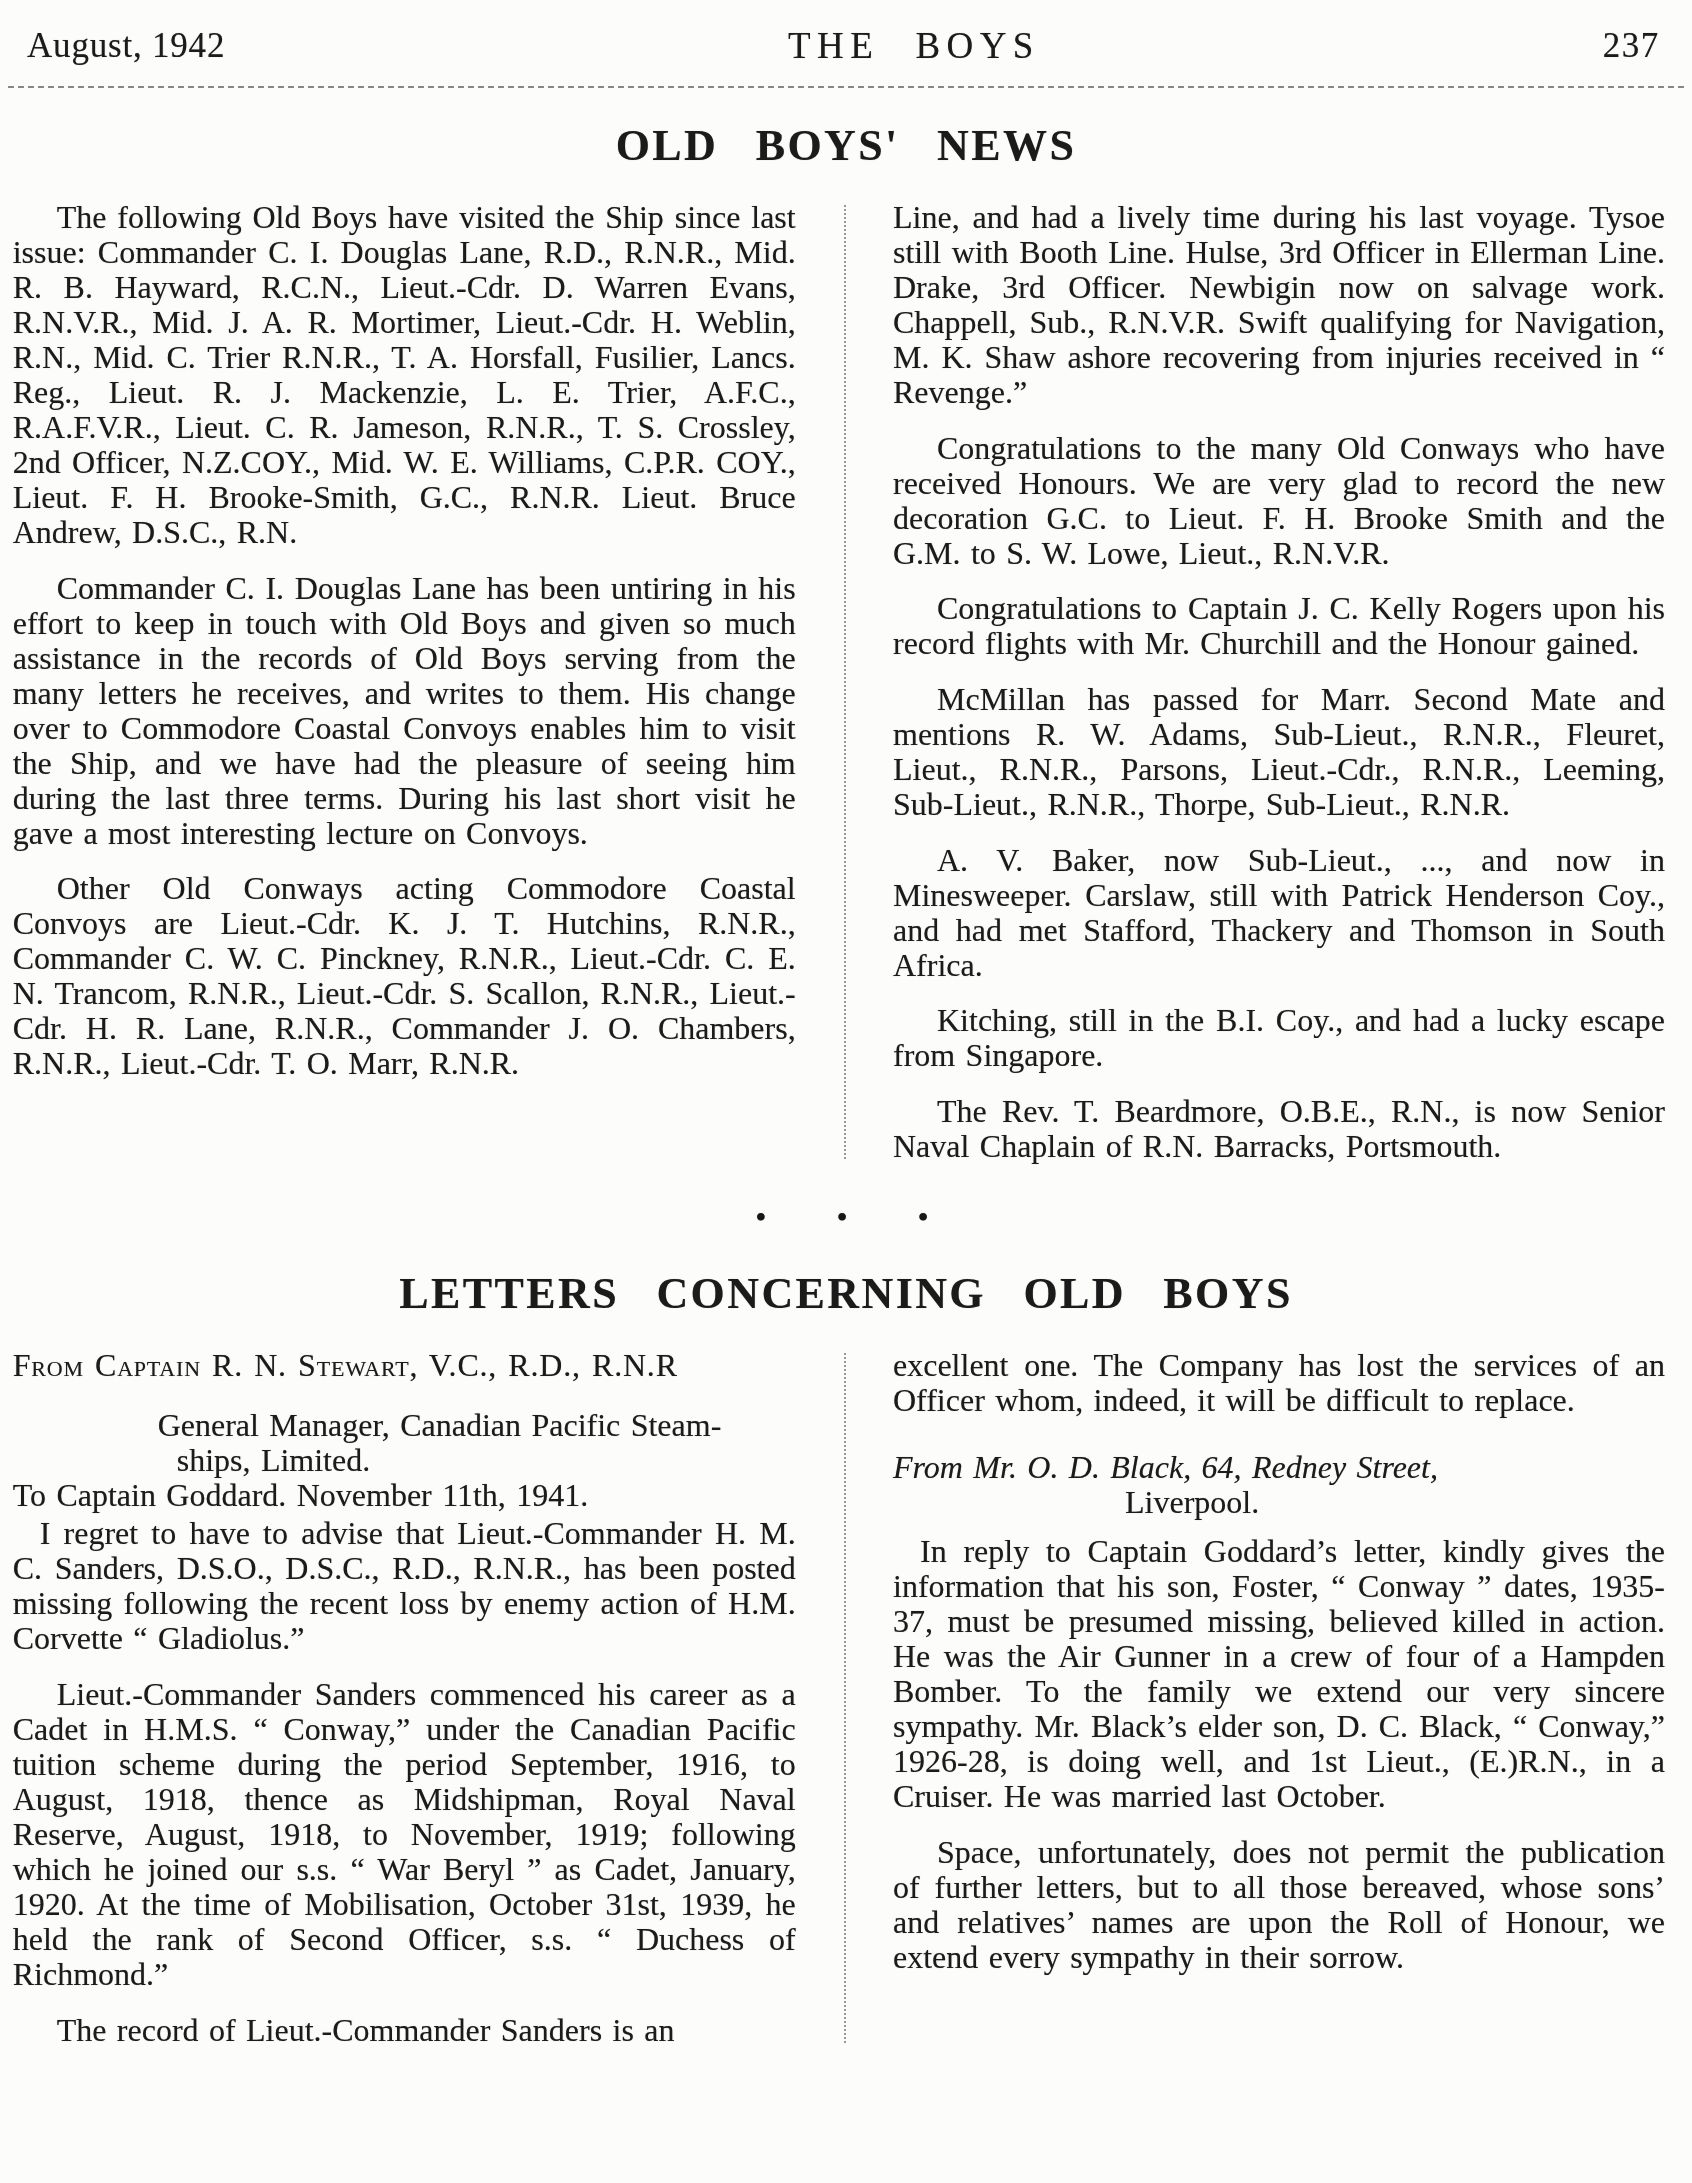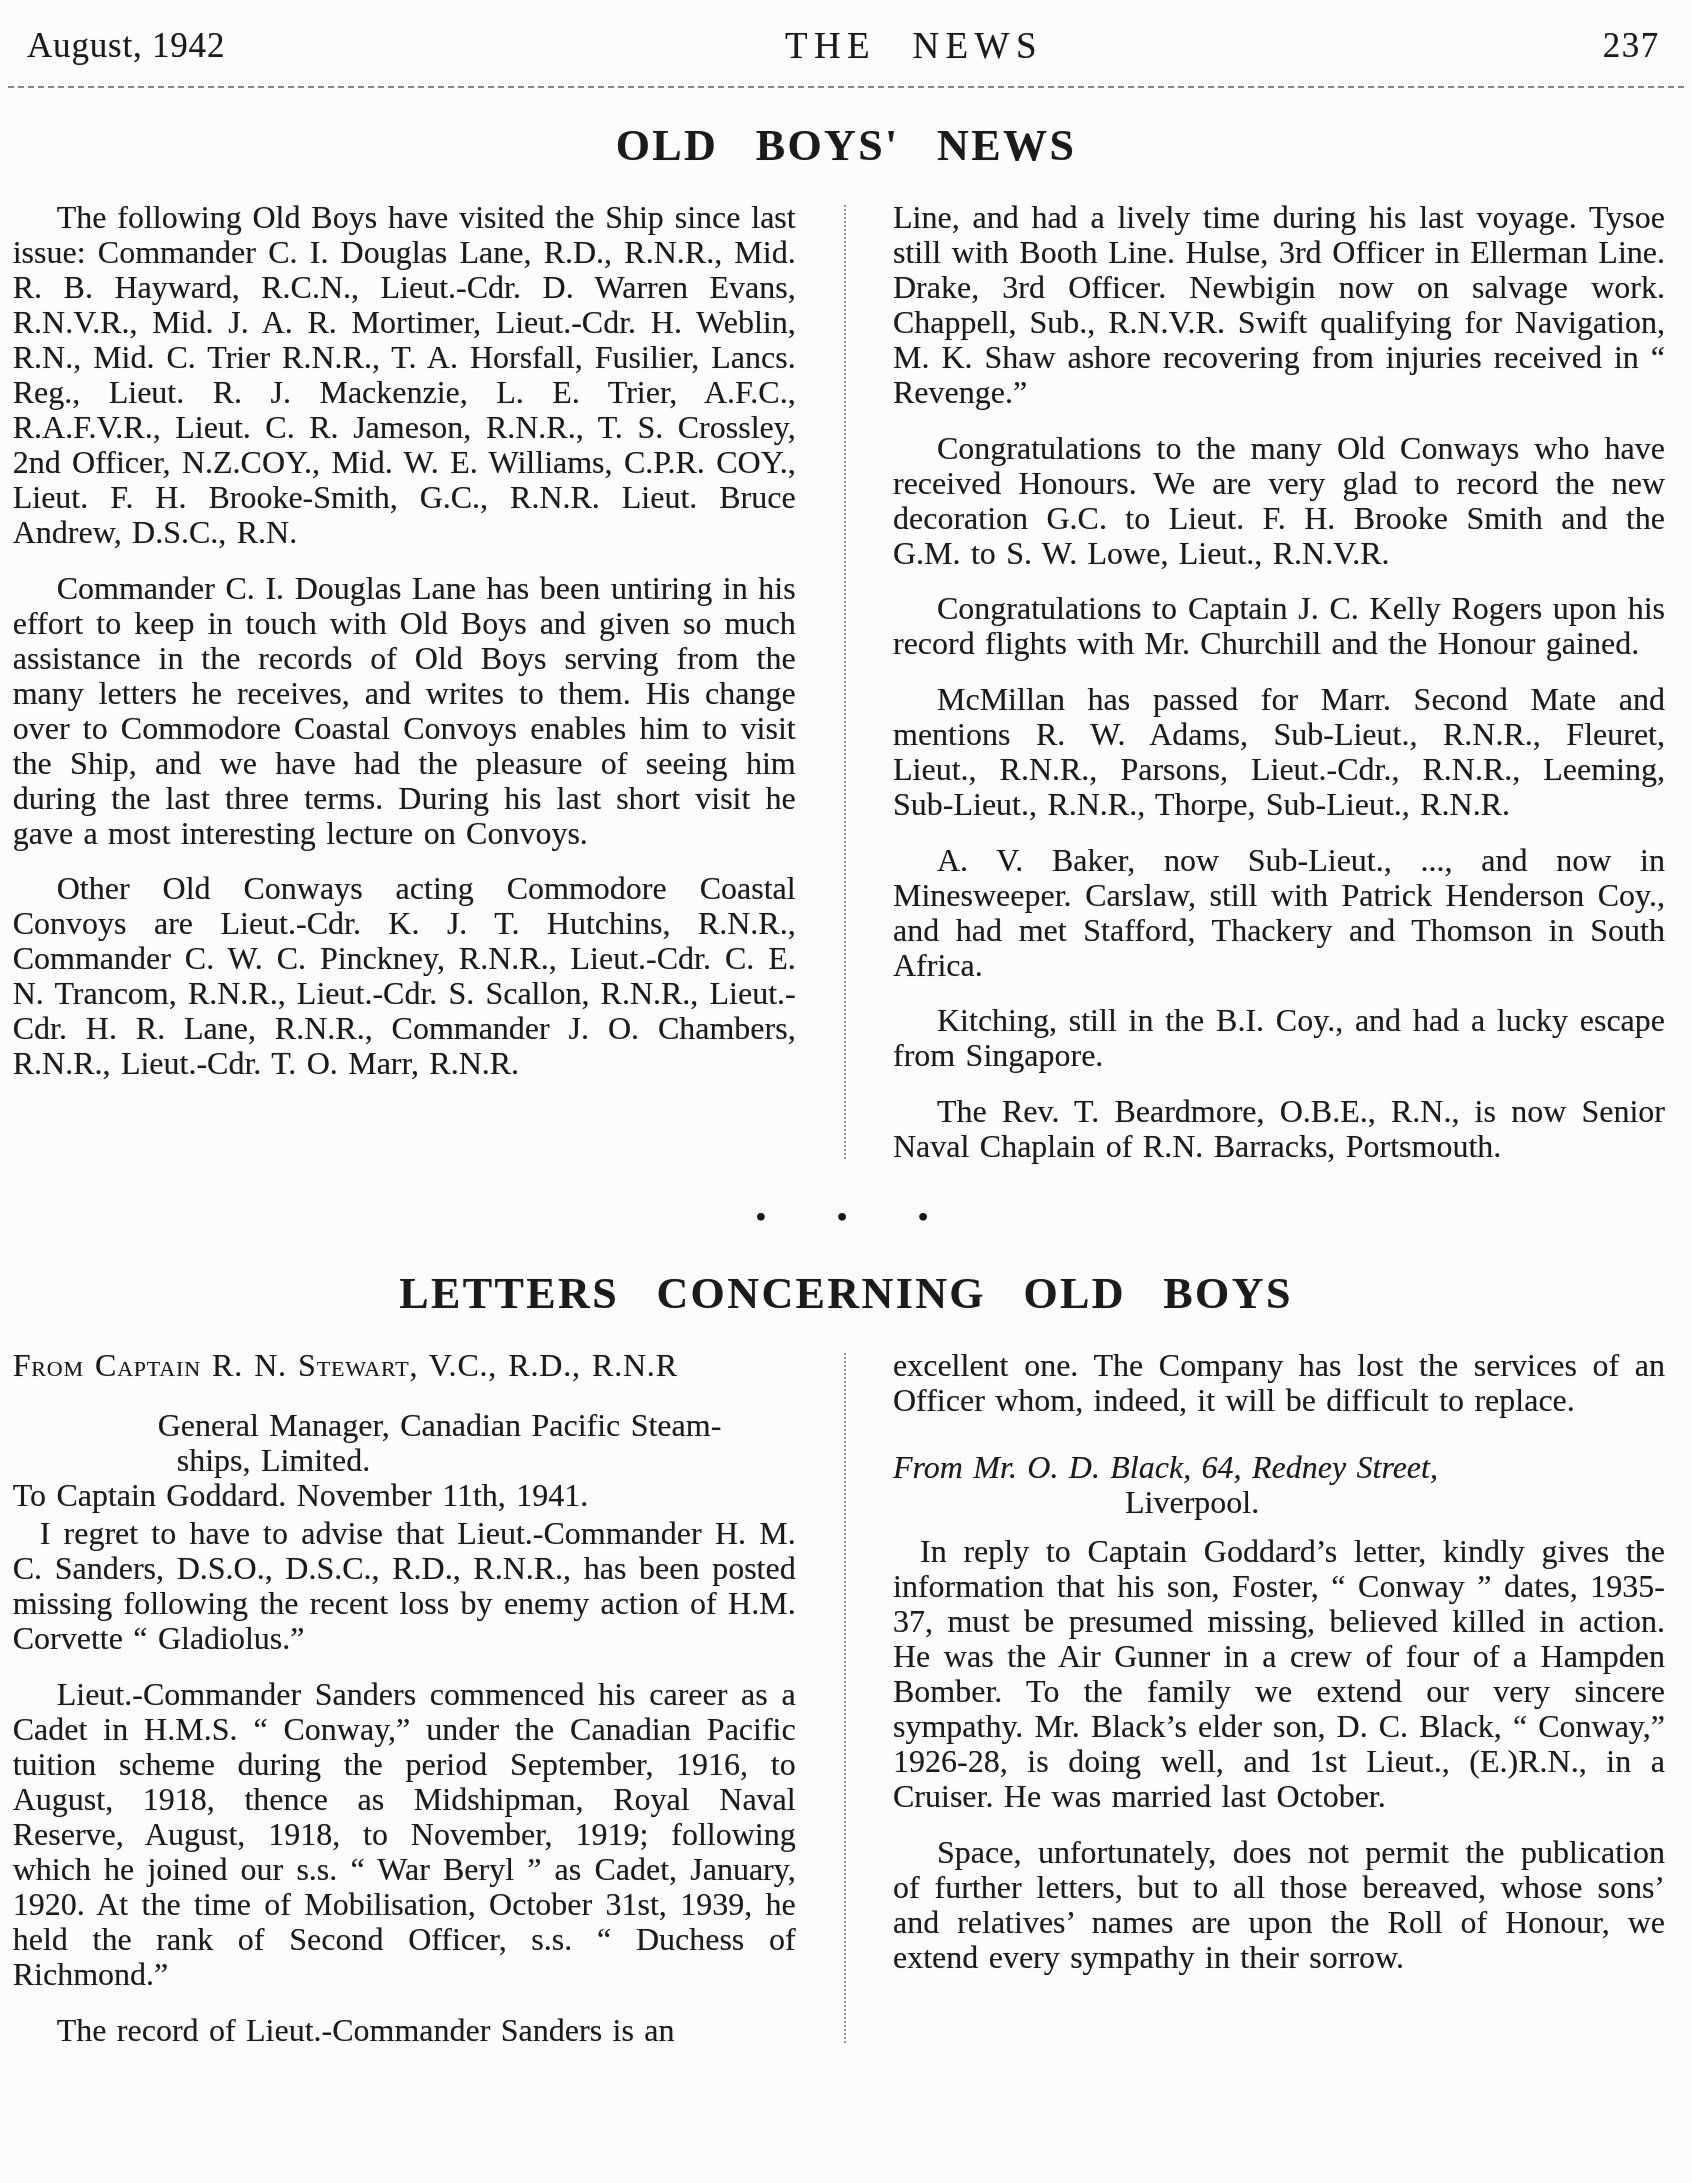--- a/index.html
+++ b/index.html
@@ -91,21 +91,21 @@
     color: #161616;
   }
 </style>
 </head>
 <body>
 
 <div class="page">
 
   <div class="running-head">
     <span class="issue-date">August, 1942</span>
-    <span class="journal-title">THE NEWS</span>
+    <span class="journal-title">THE BOYS</span>
     <span class="page-number">237</span>
   </div>
   <div class="head-rule"></div>
 
   <div>
     <h1 class="section-title">OLD BOYS' NEWS</h1>
     <div class="cols">
       <div class="col col-l">
         <p class="p">The following Old Boys have visited the Ship since last issue: Commander C. I. Douglas Lane, R.D., R.N.R., Mid. R. B. Hayward, R.C.N., Lieut.-Cdr. D. Warren Evans, R.N.V.R., Mid. J. A. R. Mortimer, Lieut.-Cdr. H. Weblin, R.N., Mid. C. Trier R.N.R., T. A. Horsfall, Fusilier, Lancs. Reg., Lieut. R. J. Mackenzie, L. E. Trier, A.F.C., R.A.F.V.R., Lieut. C. R. Jameson, R.N.R., T. S. Crossley, 2nd Officer, N.Z.COY., Mid. W. E. Williams, C.P.R. COY., Lieut. F. H. Brooke-Smith, G.C., R.N.R. Lieut. Bruce Andrew, D.S.C., R.N.</p>
         <p class="p">Commander C. I. Douglas Lane has been untiring in his effort to keep in touch with Old Boys and given so much assistance in the records of Old Boys serving from the many letters he receives, and writes to them. His change over to Commodore Coastal Convoys enables him to visit the Ship, and we have had the pleasure of seeing him during the last three terms. During his last short visit he gave a most interesting lecture on Convoys.</p>

